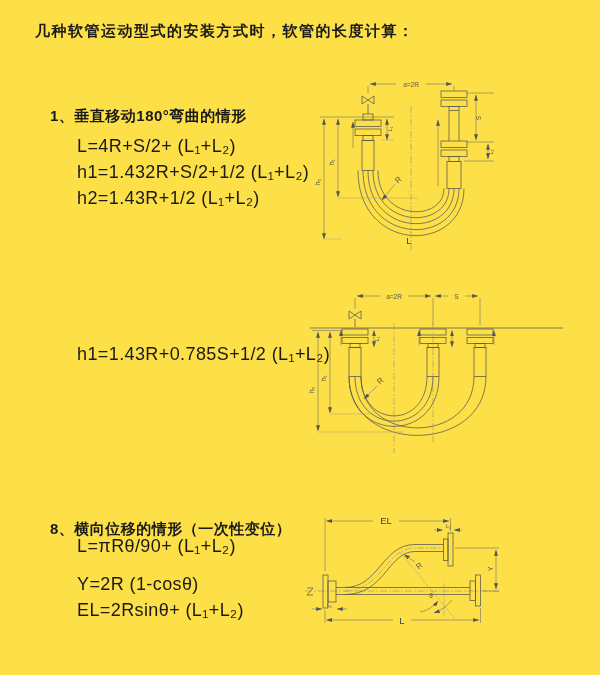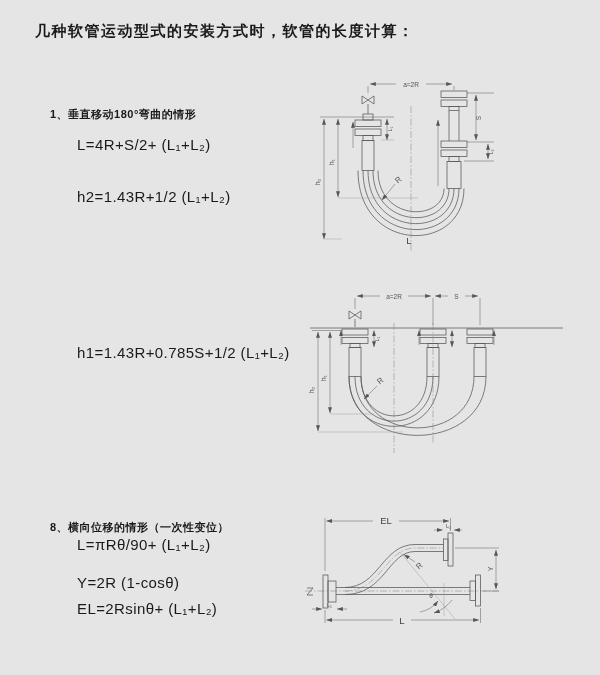--- a/index.html
+++ b/index.html
@@ -1,20 +1,20 @@
 <!DOCTYPE html>
 <html><head>
 <meta charset="utf-8">
 <style>
   html,body{margin:0;padding:0;background:#fff;}
-  .page{position:relative;width:600px;height:675px;background:#e5e5e5;
+  .page{position:relative;width:600px;height:675px;background:#fde047;
         font-family:"Liberation Sans",sans-serif;color:#1a1a1a;overflow:hidden;}
   .title{position:absolute;left:35px;top:22px;font-size:15px;font-weight:bold;letter-spacing:1.5px;}
-  .heading{position:absolute;font-size:11px;font-weight:bold;letter-spacing:0.5px;}
-  .formula{position:absolute;font-size:15px;letter-spacing:0.4px;}
+  .heading{position:absolute;font-size:15px;font-weight:bold;letter-spacing:0.5px;}
+  .formula{position:absolute;font-size:18px;letter-spacing:0.4px;}
   svg.diagram{position:absolute;}
   svg text{font-family:"Liberation Sans",sans-serif;fill:#555;font-size:6.5px;}
   svg text.lbl-big{font-size:9.5px;fill:#444;}
   svg text.lbl-med{font-size:8px;}
   svg text.lbl-sm{font-size:5.5px;}
   .ln{stroke:#555;stroke-width:0.75;fill:none;}
   .dim{stroke:#666;stroke-width:0.55;fill:none;}
   .thin{stroke:#999;stroke-width:0.45;fill:none;}
   .cl{stroke:#8a8a8a;stroke-width:0.55;stroke-dasharray:7 2 1.5 2;fill:none;}
 </style>
@@ -31,20 +31,21 @@
       <pattern id="hch" width="3.2" height="3.2" patternUnits="userSpaceOnUse">
         <path d="M0,3.2 L3.2,0 M0,0 L3.2,3.2" stroke="#8a8a8a" stroke-width="0.45"></path>
       </pattern>
     </defs>
   </svg>
 
   <div class="title">几种软管运动型式的安装方式时，软管的长度计算：</div>
 
   <div class="heading" style="left:50px;top:107px">1、垂直移动180°弯曲的情形</div>
   <div class="formula" style="left:77px;top:136px">L=4R+S/2+ (L₁+L₂)</div>
+  <div class="formula" style="left:77px;top:162px">h1=1.432R+S/2+1/2 (L₁+L₂)</div>
   <div class="formula" style="left:77px;top:188px">h2=1.43R+1/2 (L₁+L₂)</div>
 
   <div class="formula" style="left:77px;top:344px">h1=1.43R+0.785S+1/2 (L₁+L₂)</div>
 
   <div class="heading" style="left:50px;top:520px">8、横向位移的情形（一次性变位）</div>
   <div class="formula" style="left:77px;top:536px">L=πRθ/90+ (L₁+L₂)</div>
   <div class="formula" style="left:77px;top:574px">Y=2R (1-cosθ)</div>
   <div class="formula" style="left:77px;top:600px">EL=2Rsinθ+ (L₁+L₂)</div>
 
   <svg class="diagram" style="left:312px;top:70px" width="282" height="192" viewBox="0 0 282 192">

